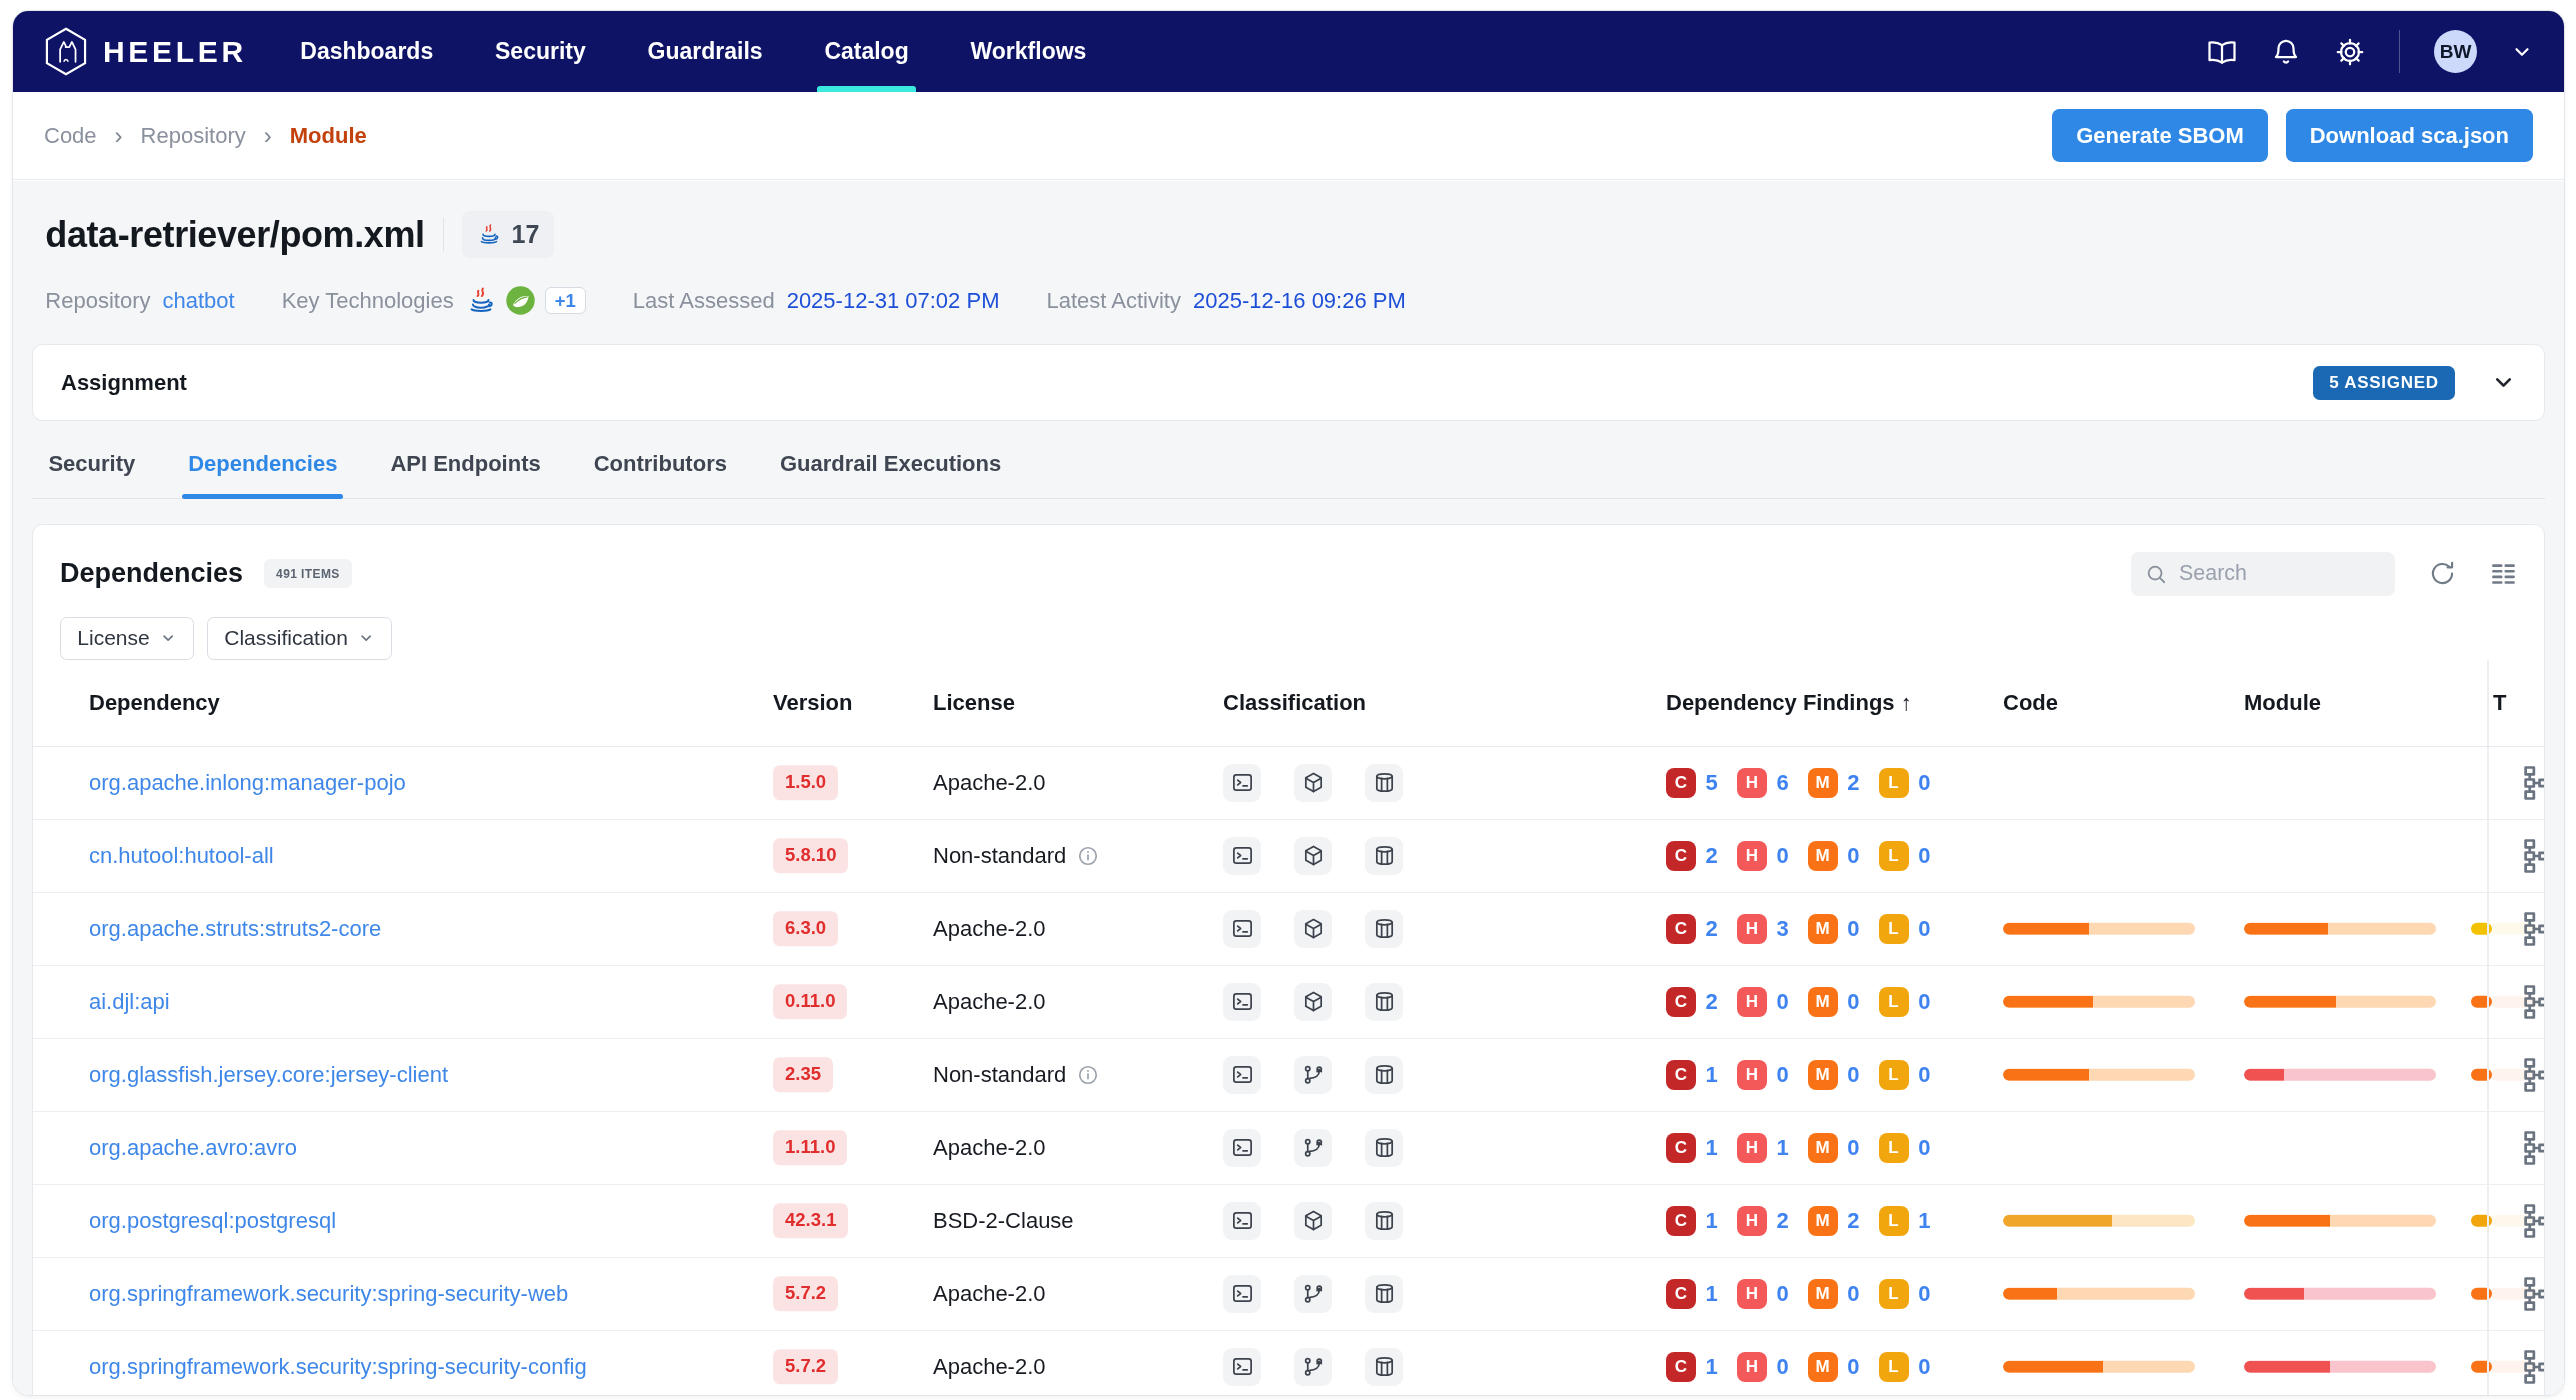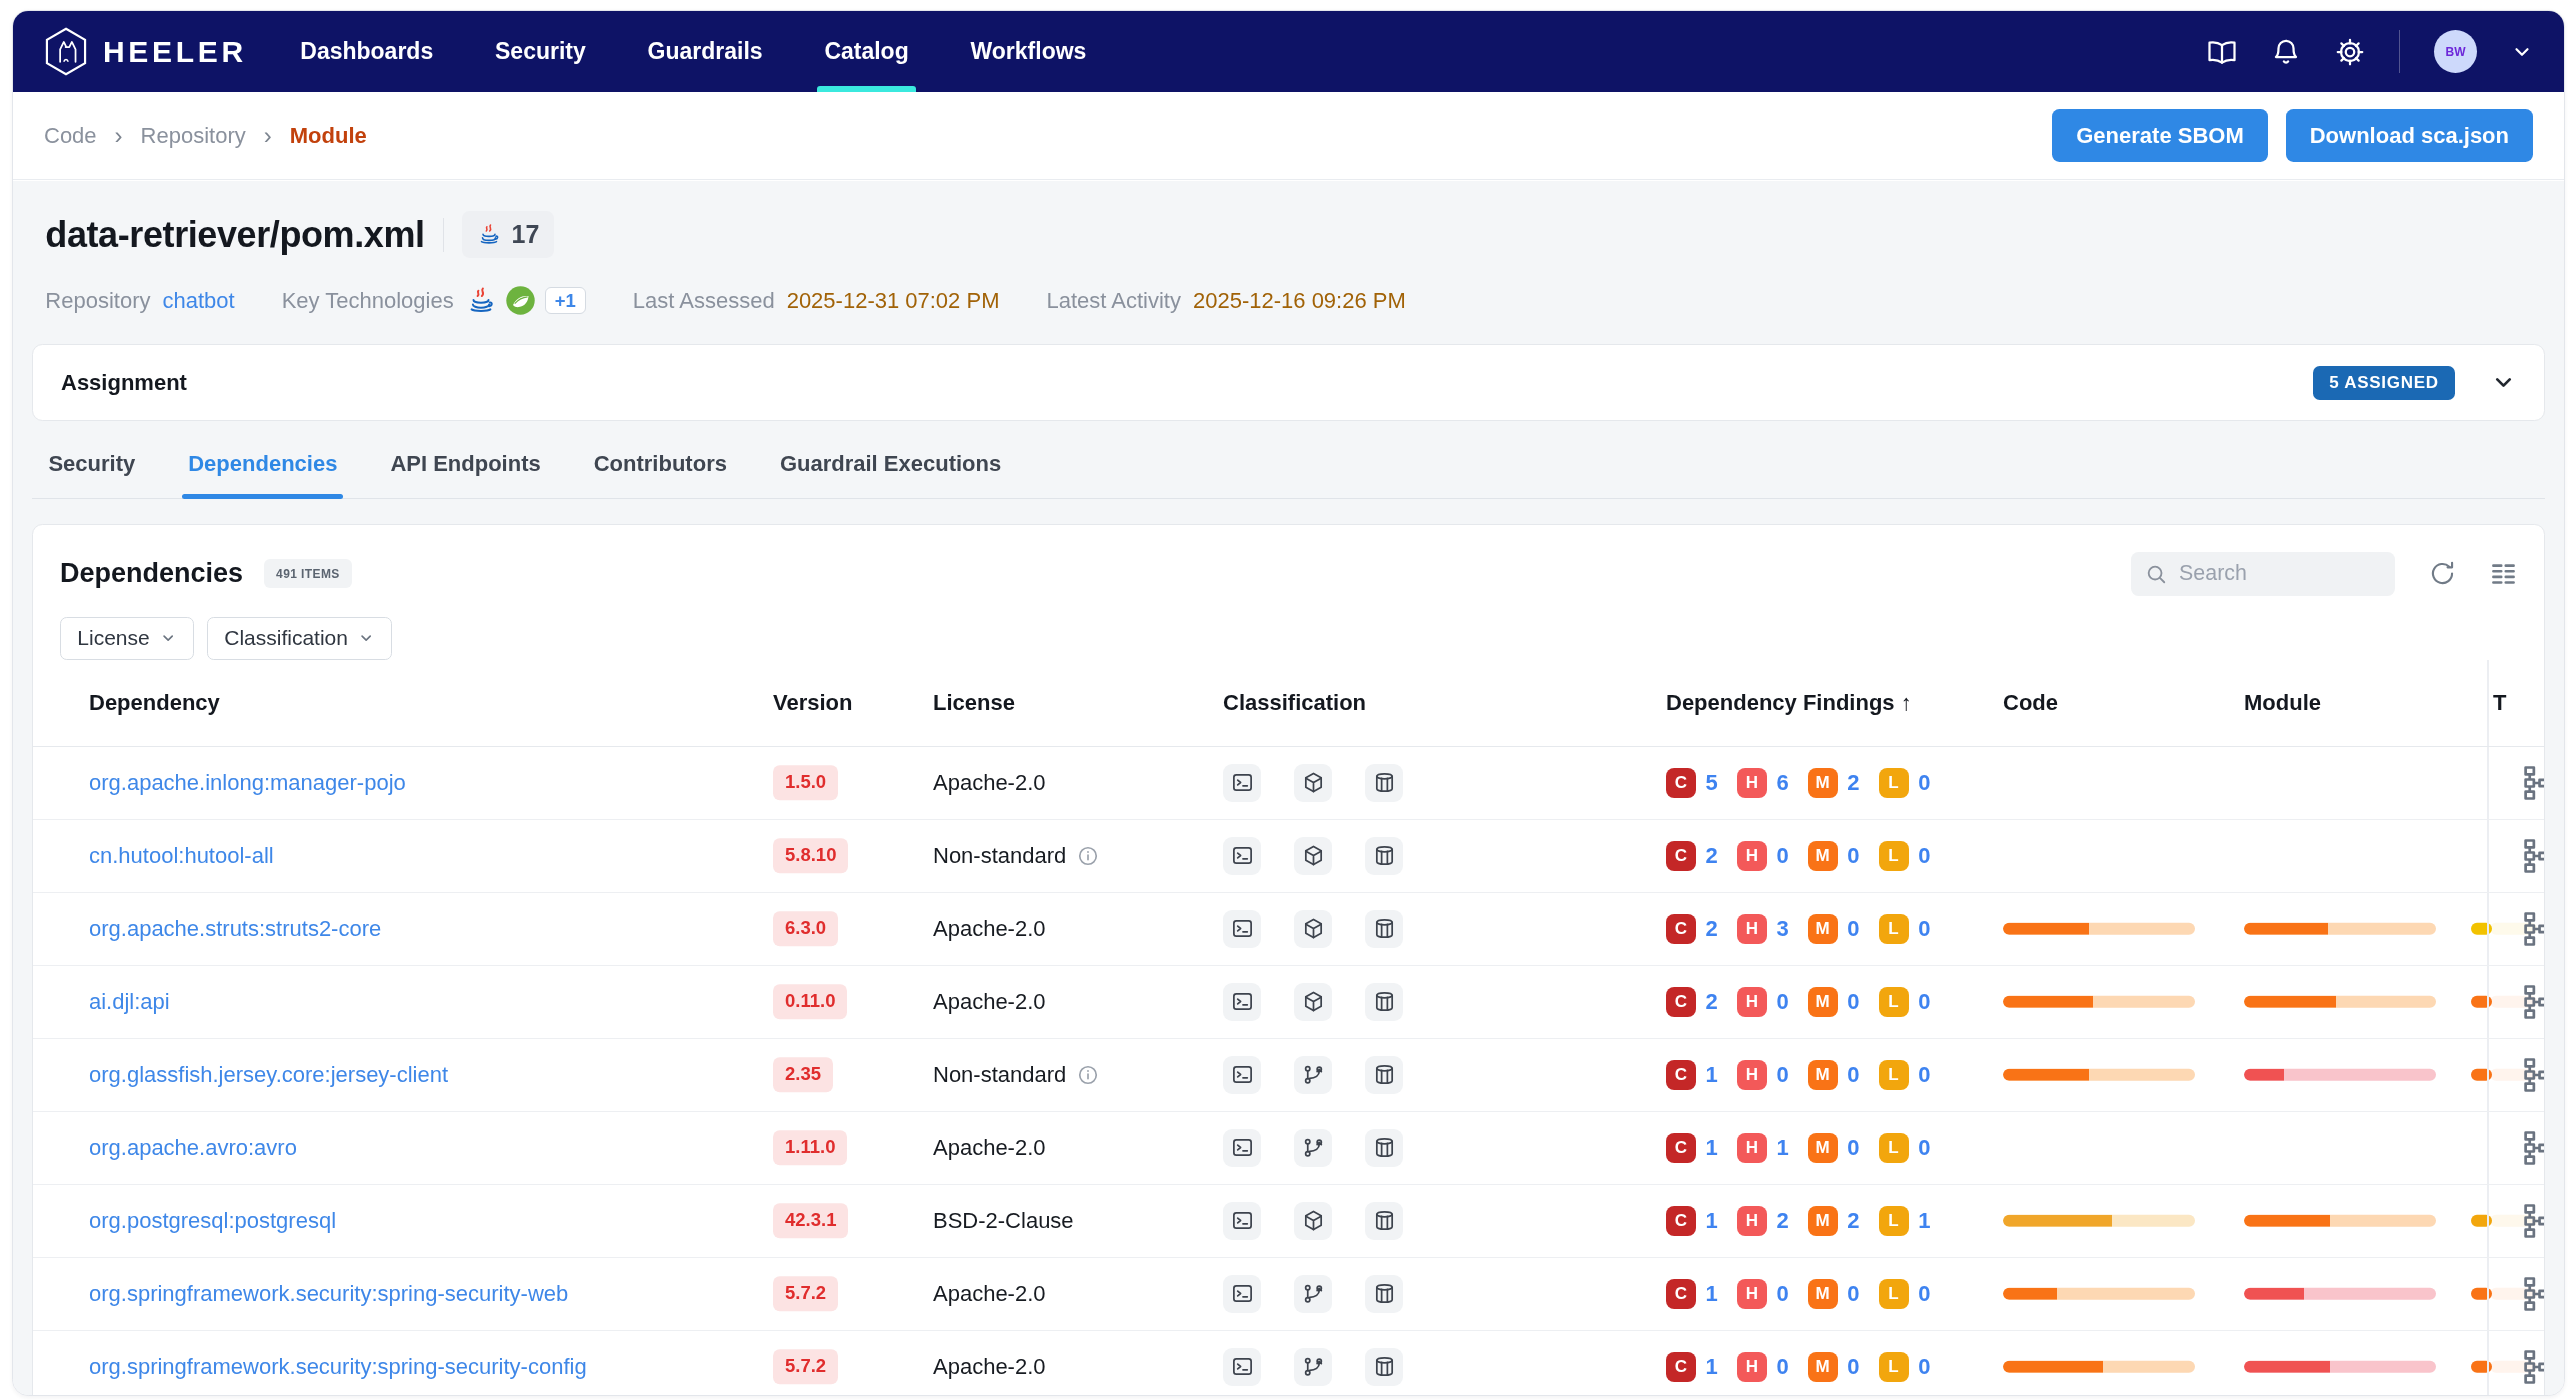--- a/index.html
+++ b/index.html
@@ -11,22 +11,22 @@
   .brand{display:flex;align-items:center;gap:15px;}
   .brand-name{color:#fff;font-size:30px;font-weight:800;letter-spacing:3.7px;}
   .nav-items{display:flex;margin-left:49px;height:81px;}
   .nav-item{position:relative;display:flex;align-items:center;height:81px;padding:0 4.4px;margin-right:53px;
     color:#fff;font-size:23px;font-weight:600;cursor:pointer;white-space:nowrap;}
   .nav-item.active::after{content:'';position:absolute;left:-3px;right:-3px;bottom:0;height:6.7px;
     background:#3be9de;border-radius:3px 3px 0 0;}
   .nav-right{margin-left:auto;display:flex;align-items:center;gap:34px;}
   .nav-ic{width:30px;height:30px;color:#fff;}
   .nav-div{width:1.5px;height:43px;background:rgba(255,255,255,.28);}
-  .avatar{width:43px;height:43px;border-radius:50%;background:#cdd9fb;color:#6d28d9;
-    font-size:12px;font-weight:800;display:flex;align-items:center;justify-content:center;}
+  .avatar{width:43px;height:43px;border-radius:50%;background:#cdd9fb;color:#0f172a;
+    font-size:19px;font-weight:800;display:flex;align-items:center;justify-content:center;}
   .nav-chev{width:22px;height:22px;color:#fff;}
   
   .crumb-row{height:87px;display:flex;align-items:center;padding:0 31px;background:#fff;border-bottom:1.5px solid #e9ecf0;}
   .breadcrumb{display:flex;align-items:center;gap:18px;font-size:22px;color:#8a919d;}
   .crumb{cursor:pointer;}
   .crumb-sep{color:#7d8590;font-size:24px;}
   .crumb.current{color:#c2410c;font-weight:700;}
   .actions{margin-left:auto;display:flex;gap:18px;}
   .btn{height:53px;padding:0 24px;background:#2f88e5;color:#fff;font-size:22px;font-weight:700;
     border:none;border-radius:7.4px;cursor:pointer;font-family:inherit;}
@@ -34,21 +34,21 @@
   .content{position:absolute;top:170px;left:0;right:0;bottom:0;background:#f4f6f8;padding:0 19px;overflow:hidden;}
   .title-row{margin-top:30px;display:flex;align-items:center;padding-left:13.3px;}
   .page-title{font-size:36px;font-weight:800;color:#14181f;margin:0;letter-spacing:-0.4px;}
   .title-div{width:1.5px;height:34px;background:#e0e3e8;margin:0 18px;}
   .title-badge{display:flex;align-items:center;gap:10.4px;background:#eef0f3;border-radius:7.4px;padding:9px 15px;}
   .title-badge span{font-size:25px;font-weight:600;color:#3f4754;}
   .meta-row{margin-top:27px;display:flex;align-items:center;font-size:22px;padding-left:13.3px;}
   .meta-label{color:#8a919d;margin-right:12px;}
   .meta-gap{width:47px;}
   .link{color:#3e87e8;cursor:pointer;text-decoration:none;}
-  .meta-val{color:#a16207;text-align:center;}
+  .meta-val{color:#1d4ed8;text-align:center;}
   .tech{display:flex;align-items:center;gap:9px;}
   .plus-chip{border:1.5px solid #d5dbe2;background:#fff;border-radius:6px;padding:1.5px 9px;
     color:#3e87e8;font-size:18.5px;font-weight:600;}
   .assignment{margin-top:28px;height:75px;background:#fff;border:1.5px solid #e5e8ec;border-radius:10.4px;
     display:flex;align-items:center;padding:0 28px;}
   .assignment-title{font-size:22px;font-weight:700;color:#14181f;}
   .assignment-right{margin-left:auto;display:flex;align-items:center;gap:36px;}
   .assigned-badge{background:#1b69b4;color:#fff;font-size:17px;font-weight:700;letter-spacing:0.7px;
     padding:7.4px 16.3px;border-radius:6.7px;}
   .assign-chev{width:25px;height:25px;color:#22272f;cursor:pointer;}

